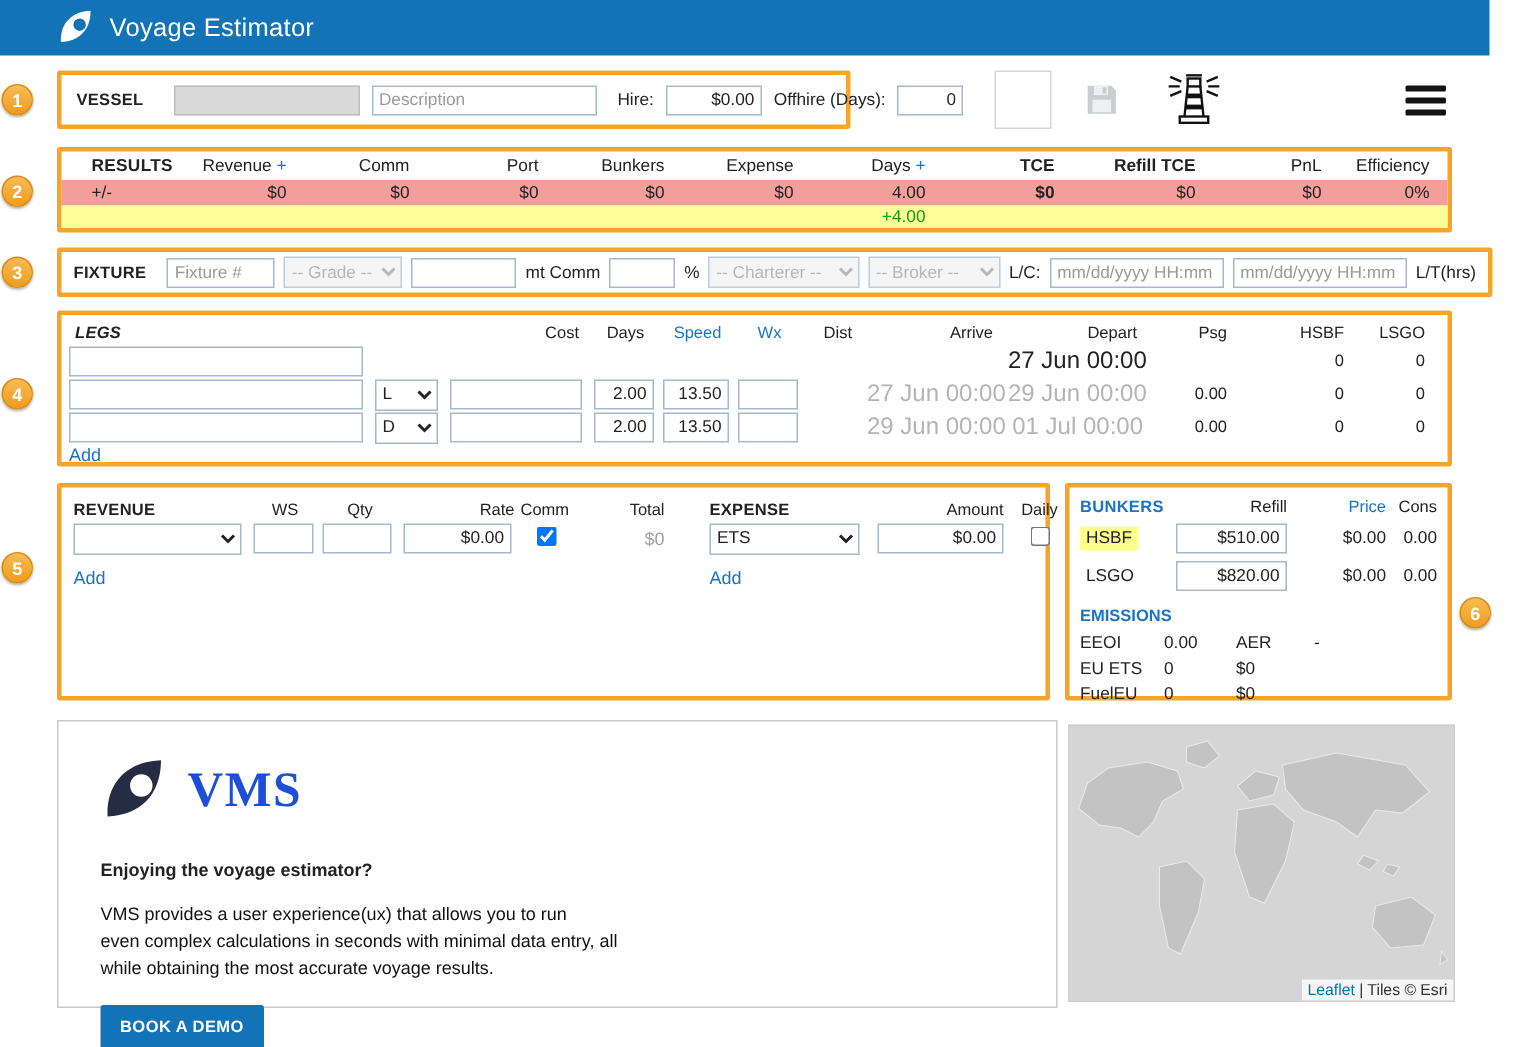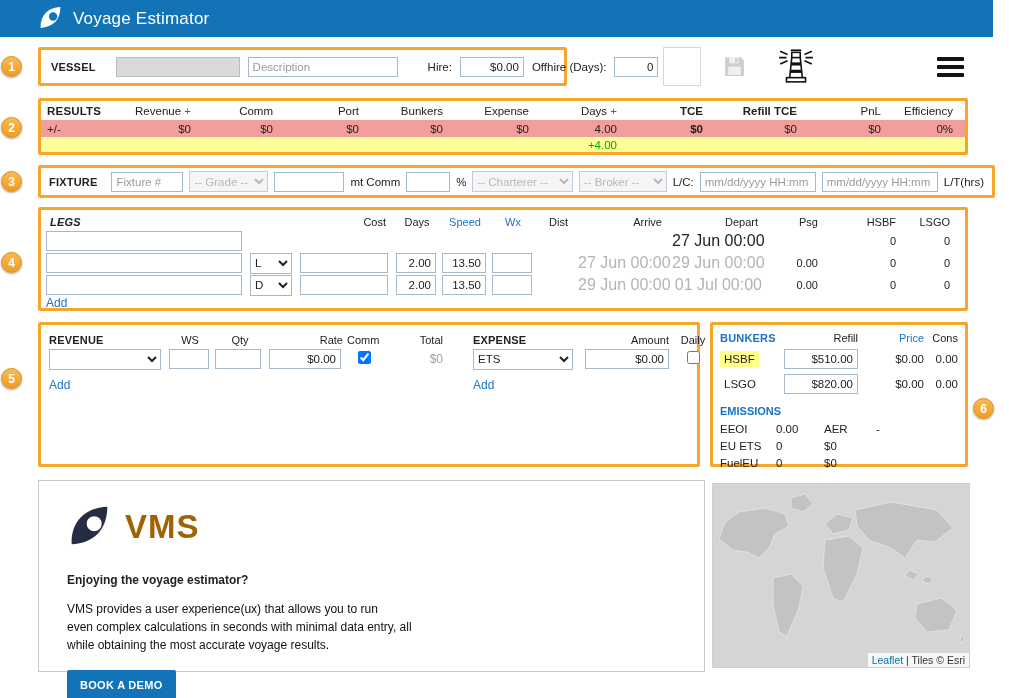--- a/index.html
+++ b/index.html
@@ -41,21 +41,21 @@
   
   .tool-sep { position:absolute; left:663px; top:47px; width:38px; height:39px; border:1px solid #d6d6d6; background:#fff; }
   .icon-btn { position:absolute; background:none; border:none; cursor:pointer; padding:0; }
   .menu-btn { display:flex; flex-direction:column; gap:4.5px; }
   .menu-bar { width:27px; height:3.5px; background:#131313; border-radius:1px; }
 
   
   .results-box { left:38px; top:98px; width:930px; height:57px; }
   .res-row { display:grid; grid-template-columns:70px 92px 82px 86px 84px 86px 88px 86px 94px 84px 72px; align-items:center; }
   .res-row > div { text-align:right; padding-right:12px; font-size:11.5px; }
-  .res-row > div:first-child { text-align:left; padding-left:6px; }
+  .res-row > div:first-child { text-align:left; padding-left:20px; }
   .res-head { height:19px; }
   .res-vals { height:17px; background:#f29e9b; }
   .res-extra { height:15px; background:#ffff99; }
   .green { color:#119c11; }
 
   
   .fixture-box { left:38px; top:165px; width:957px; height:33px; display:flex; align-items:center; gap:6px; padding:0 8px; }
 
   
   .legs-box { left:38px; top:207px; width:930px; height:104px; padding:3px 5px; }
@@ -85,21 +85,21 @@
   .bunk-line { height:25px; }
   .bunk-line .val { text-align:right; font-size:11.5px; }
   .fuel-name { font-size:11.5px; padding:2px 4px; display:inline-block; }
   .hsbf-hl { background:#ffff8c; }
   .emis-title { font-size:11px; font-weight:700; color:#1a73c8; margin-top:9px; margin-bottom:3px; }
   .emis-row { display:grid; grid-template-columns:52px 44px 48px 1fr; column-gap:4px; height:17px; align-items:center; font-size:11.5px; }
 
   
   .promo { position:absolute; left:38px; top:480px; width:667px; height:192px; border:1px solid #c9c9c9; background:#fff; padding:22px 28px; }
   .promo-logo-row { display:flex; align-items:center; gap:13px; }
-  .promo-logo-text { font-size:33px; font-weight:700; color:#a16207; letter-spacing:1px; }
+  .promo-logo-text { font-size:33px; font-weight:700; color:#1d4ed8; letter-spacing:1px;font-family:Liberation Serif, serif; }
   .promo-heading { font-weight:700; font-size:12px; margin-top:22px; }
   .promo-body { font-size:12px; margin-top:13px; line-height:1.5; color:#111; }
   .promo-cta { margin-top:16px; background:#1273b7; color:#fff; border:none; font-family:inherit; font-weight:700; font-size:11px; padding:9px 13px; border-radius:2px; cursor:pointer; letter-spacing:.3px; }
 
   
   .map { position:absolute; left:712px; top:483px; width:258px; height:185px; background:#d5d5d5; overflow:hidden; border:1px solid #cfcfcf; }
   .map svg { display:block; }
   .map-attrib { position:absolute; right:0; bottom:0; background:rgba(255,255,255,.78); font-size:10.5px; padding:1px 4px; color:#333; white-space:nowrap; }
   .map-attrib a { color:#0078a8; text-decoration:none; }
 </style>
@@ -121,21 +121,21 @@
   <div class="badge" style="left:1px; top:117px;">2</div>
   <div class="badge" style="left:1px; top:171px;">3</div>
   <div class="badge" style="left:1px; top:252px;">4</div>
   <div class="badge" style="left:1px; top:368px;">5</div>
   <div class="badge" style="left:973px; top:398px;">6</div>
 
   <section class="obox vessel-box">
     <span class="sec-label" style="margin-right:12px;">VESSEL</span>
     <input type="text" style="width: 124px;" disabled="">
     <input type="text" style="width: 150px;" placeholder="Description">
-    <span class="lbl" style="margin-left:22px;">Hire:</span>
+    <span class="lbl" style="margin-left:6px;">Hire:</span>
     <input type="text" class="ta-r" style="width: 64px;" value="$0.00">
     <span class="lbl">Offhire (Days):</span>
     <input type="text" class="ta-r" style="width: 44px;" value="0">
   </section>
 
   <div class="tool-sep"></div>
   <button class="icon-btn" style="left:722px; top:54px;">
     <span>
       <svg width="25" height="25" viewBox="0 0 24 24">
           <path fill="#c9ced3" d="M3 3h15l3 3v15H3z"></path>

